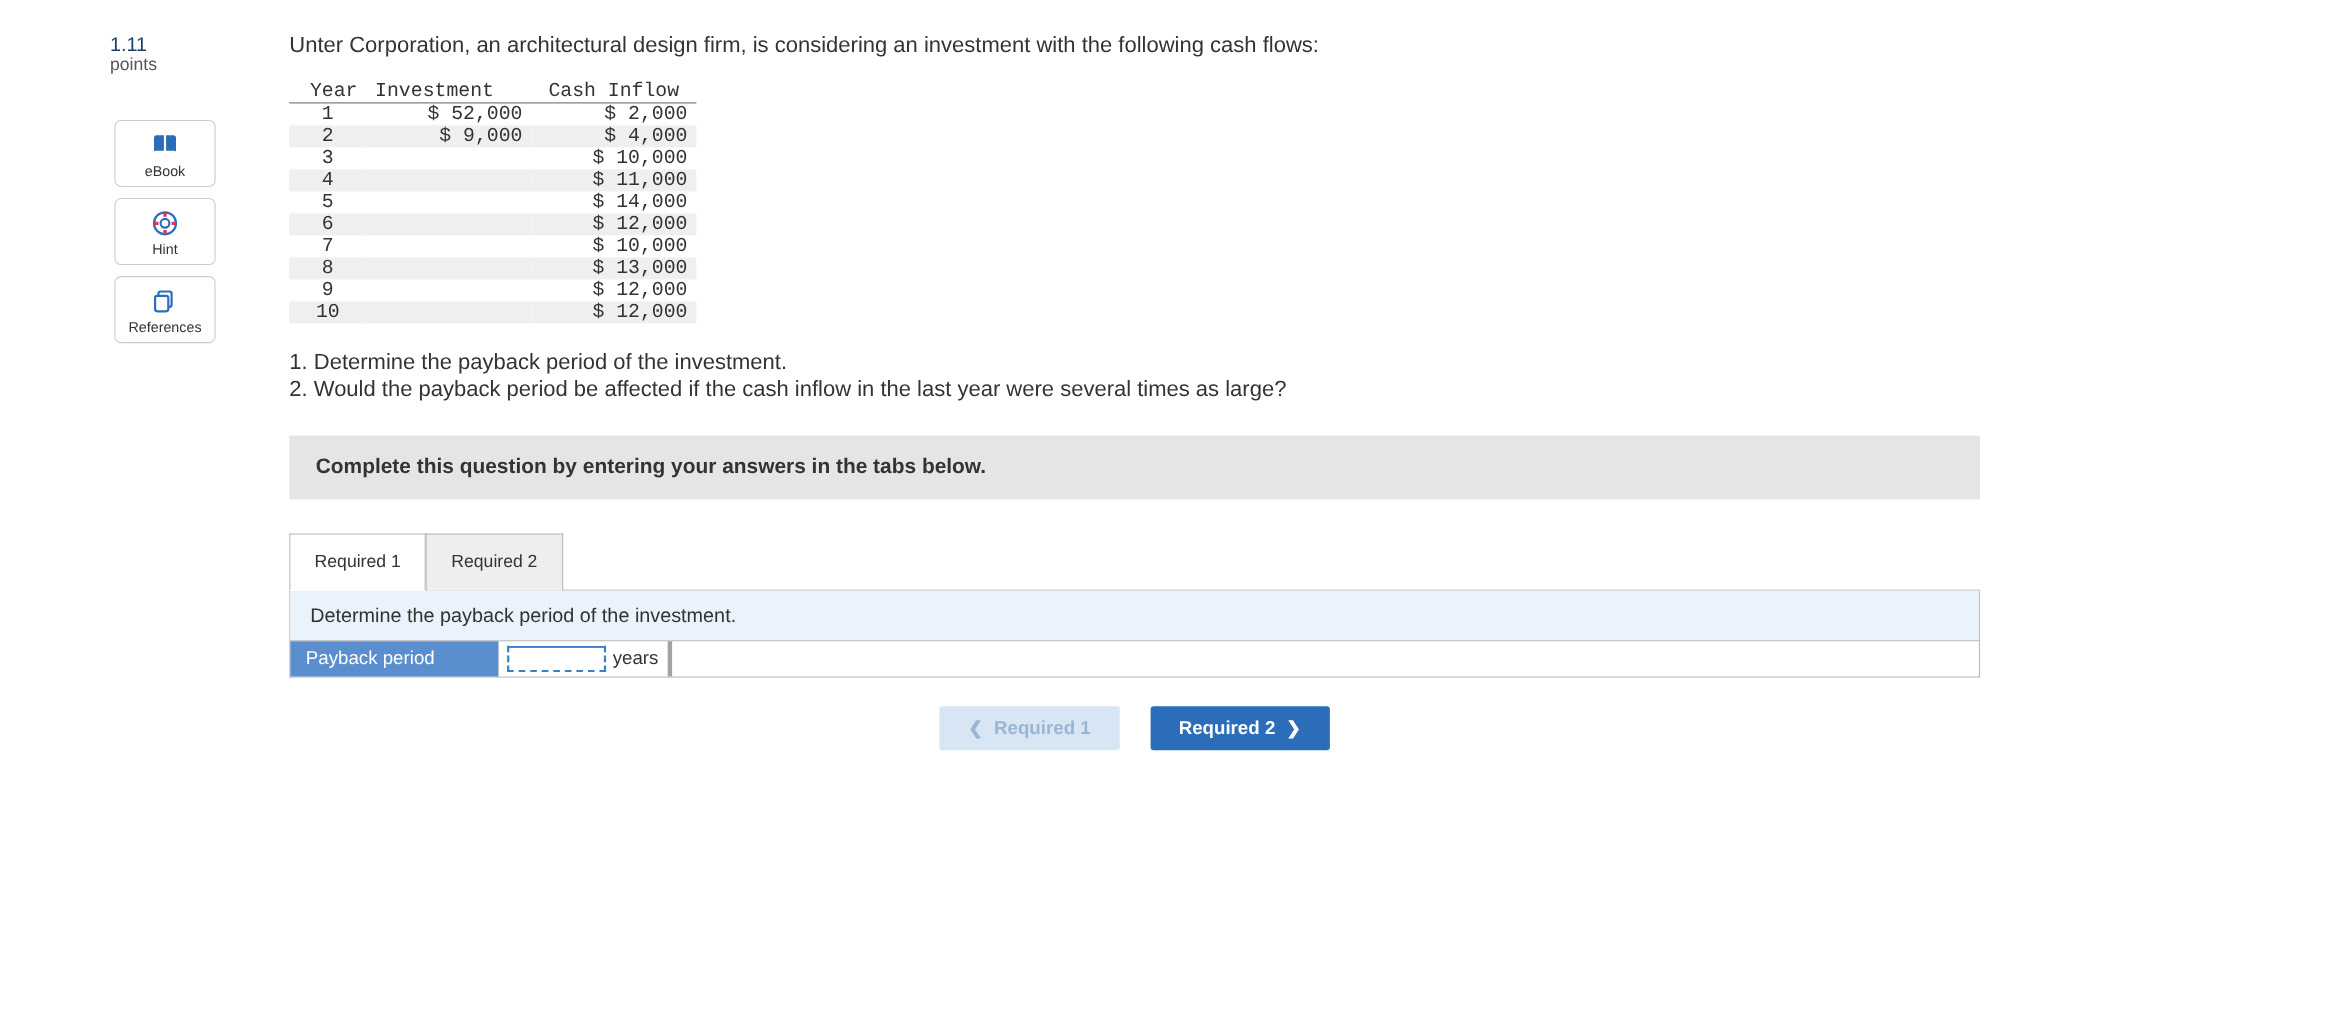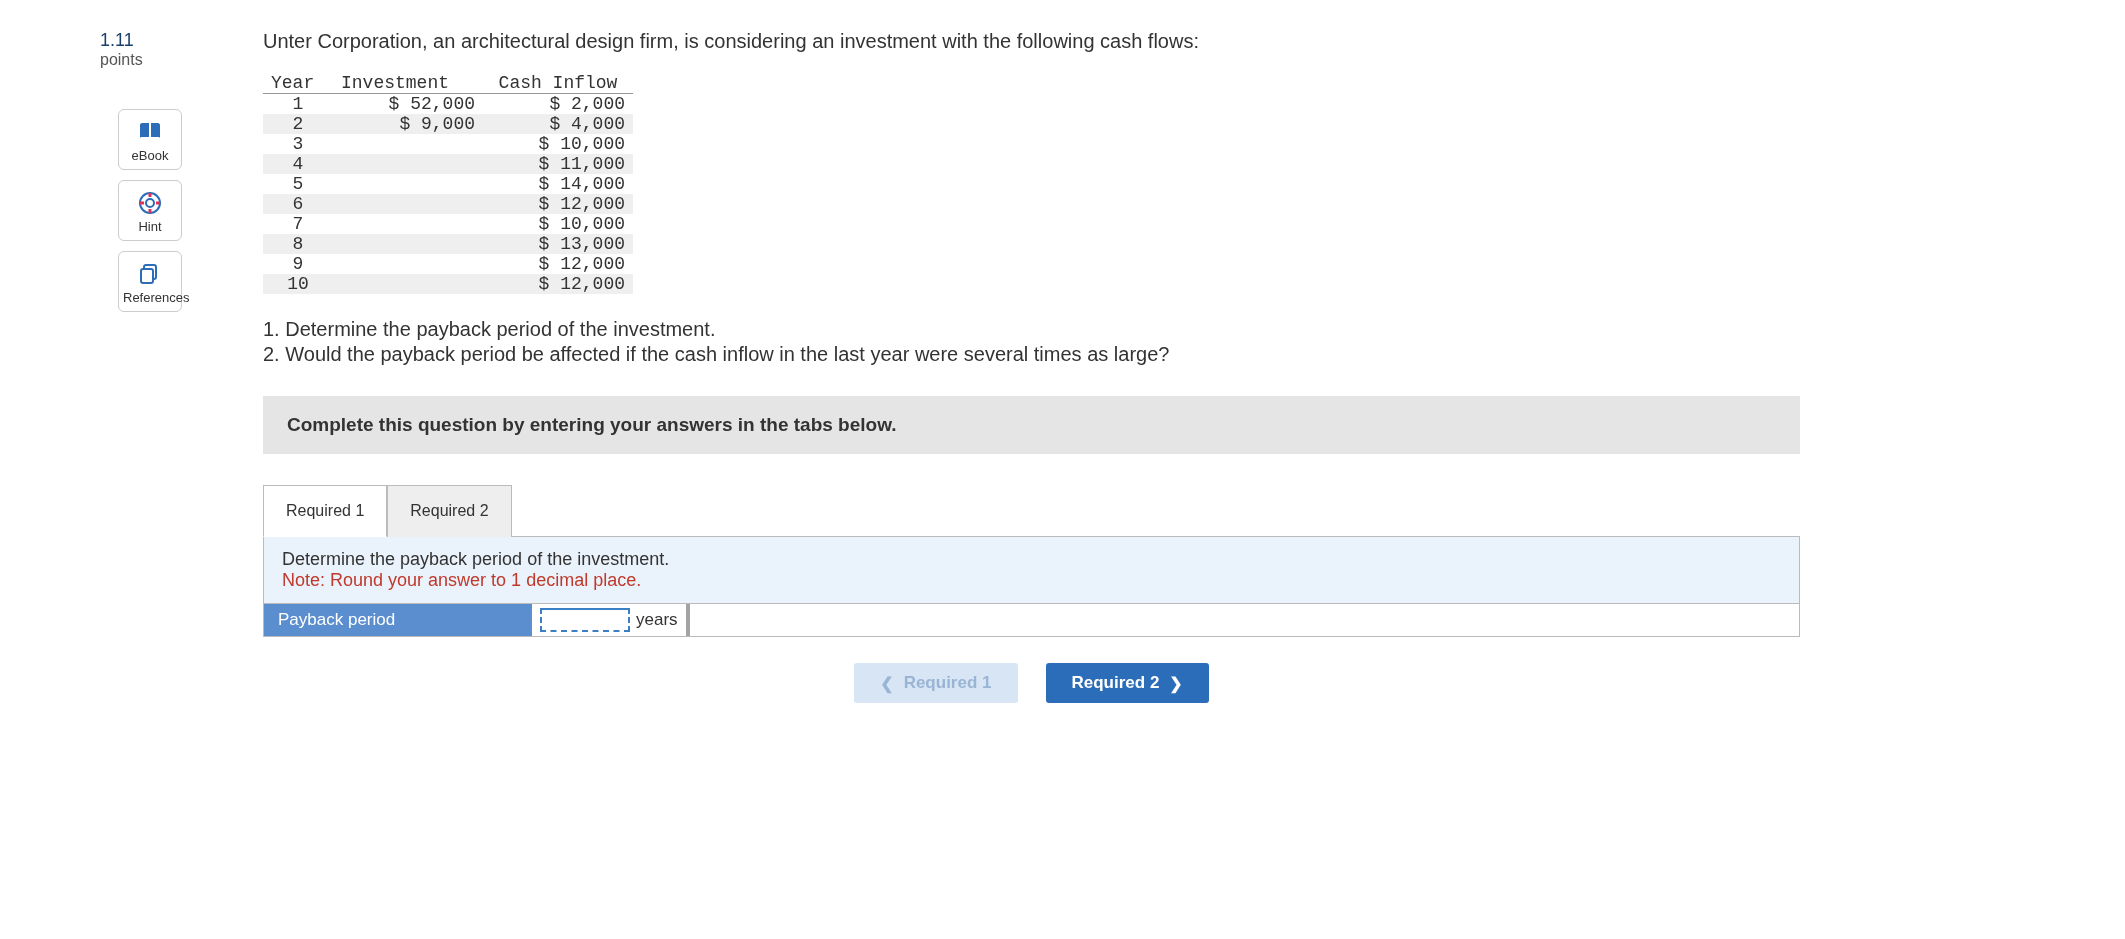--- a/index.html
+++ b/index.html
@@ -31,21 +31,21 @@
       font-size: 18px;
       color: #1a3f6b;
     }
     .points-block .points-label {
       font-size: 16px;
       color: #555;
     }
     .side-btn {
       border: 1px solid #ccc;
       border-radius: 6px;
-      width: 64px;
+      width: 92px;
       padding: 10px 4px 6px;
       margin-bottom: 10px;
       text-align: center;
       background: #fff;
       cursor: pointer;
       font-size: 13px;
       color: #333;
     }
     .side-btn .icon {
       display: block;
@@ -71,21 +71,21 @@
       padding: 0 8px;
       border-bottom: 1px solid #999;
     }
     .data-table td {
       padding: 0 8px;
       text-align: right;
     }
     .data-table td.year-col { text-align: center; width: 70px; }
     .data-table td.inv-col { width: 150px; }
     .data-table td.cash-col { width: 150px; }
-    .data-table th.year-h { text-align: left; }
+    .data-table th.year-h { text-align: right; }
     .data-table th.inv-h { text-align: left; }
     .data-table th.cash-h { text-align: center; }
     .data-table tr.alt { background: #efefef; }
     .required-heading {
       font-weight: bold;
       font-size: 19px;
       margin-bottom: 18px;
     }
     .req-list {
       margin-bottom: 30px;
@@ -135,21 +135,21 @@
     .answer-row {
       display: flex;
       align-items: stretch;
       border-top: 1px solid #bbb;
     }
     .answer-label {
       background: #5b8ecf;
       color: #fff;
       padding: 6px 14px;
       font-size: 17px;
-      width: 268px;
+      width: 189px;
       border-right: 1px solid #888;
     }
     .answer-input-cell {
       display: flex;
       align-items: center;
       padding: 3px 8px;
       border-right: 4px solid #a3a3a3;
     }
     .answer-input {
       width: 90px;
@@ -251,21 +251,20 @@
     <div class="instruction-bar">Complete this question by entering your answers in the tabs below.</div>
 
     <div class="tabs">
       <div class="tab active">Required 1</div>
       <div class="tab">Required 2</div>
     </div>
 
     <div class="tab-body">
       <div class="tab-instruction">
         <div>Determine the payback period of the investment.</div>
-        <div class="note">Note: Round your answer to 1 decimal place.</div>
       </div>
       <div class="answer-row">
         <div class="answer-label">Payback period</div>
         <div class="answer-input-cell">
           <input class="answer-input" type="text" value="" style="">
           <span class="answer-unit">years</span>
         </div>
       </div>
     </div>
 

